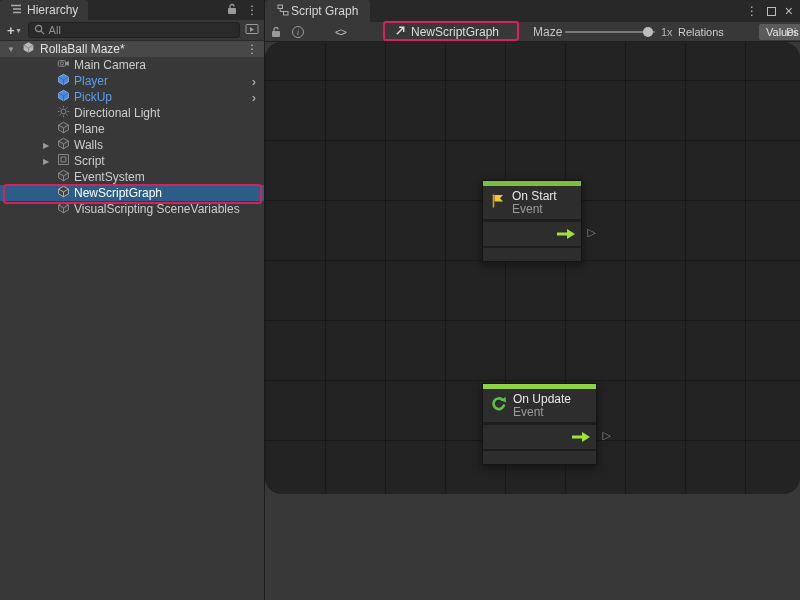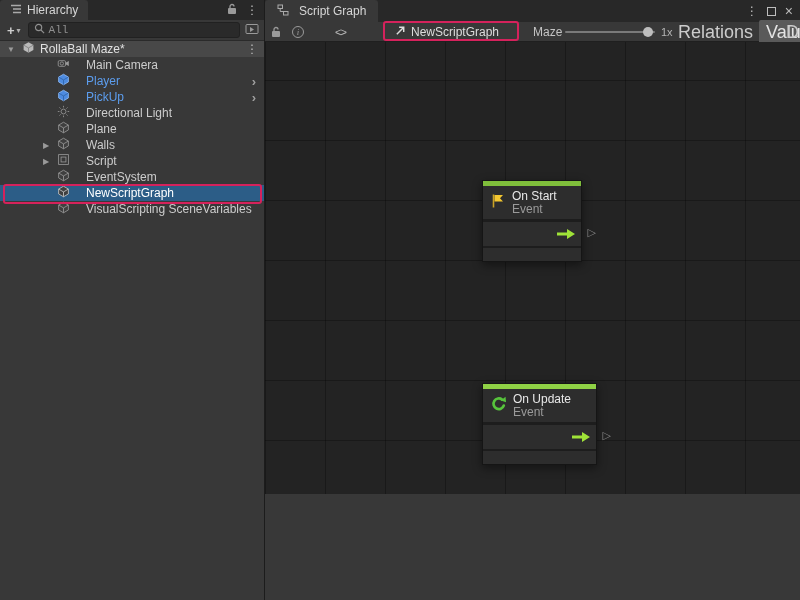--- a/index.html
+++ b/index.html
@@ -11,63 +11,63 @@
   #left-panel { position:absolute; left:0; top:0; width:265px; height:600px; background:#383838; border-right:1px solid #1c1c1c; }
   .tabbar { height:20px; background:#282828; display:flex; align-items:stretch; position:relative; }
   .tab { display:flex; align-items:center; gap:5px; padding:0 10px; background:#383838; color:#D6D6D6; border-radius:3px 3px 0 0; }
   .tabbar-right { position:absolute; right:6px; top:0; height:20px; display:flex; align-items:center; gap:9px; }
   .glyph-btn { color:#BDBDBD; font-size:12px; line-height:1; cursor:default; }
 
   .hier-toolbar { height:21px; display:flex; align-items:center; gap:5px; padding:0 5px; background:#383838; border-bottom:1px solid #2a2a2a; }
   .add-btn { display:flex; align-items:center; gap:2px; color:#CFCFCF; font-size:13px; font-weight:bold; padding:0 2px; }
   .add-btn .dd { font-size:8px; font-weight:normal; color:#AFAFAF; }
   .search-box { flex:1; height:16px; background:#2A2A2A; border:1px solid #212121; border-radius:3px; display:flex; align-items:center; gap:4px; padding:0 5px; color:#8F8F8F; }
-  .search-box span { font-size:11px;font-family:Liberation Mono, monospace; }
+  .search-box span { font-size:11px; }
 
   .scene-row { height:16px; display:flex; align-items:center; gap:5px; padding:0 6px 0 7px; background:#484848; color:#E0E0E0; }
   .scene-row .fold { font-size:8px; color:#9A9A9A; width:10px; }
   .scene-row .spacer { flex:1; }
 
   .tree { position:relative; }
-  .row { height:16px; display:flex; align-items:center; gap:16px; padding-left:57px; position:relative; color:#CCCCCC; }
+  .row { height:16px; display:flex; align-items:center; gap:4px; padding-left:57px; position:relative; color:#CCCCCC; }
   .row .expander { position:absolute; left:43px; font-size:8px; color:#9A9A9A; }
   .row.selected { background:#2C5D87; color:#FFFFFF; }
   .row.prefab { color:#5C9DEE; }
   .row .chev { position:absolute; right:8px; color:#A0A0A0; font-size:13px; font-weight:bold; line-height:1; }
   .row .lbl { white-space:nowrap; }
 
   .red-box { position:absolute; border:2px solid #D5225C; border-radius:3px; pointer-events:none; z-index:10; }
   #hier-red-box { left:3px; top:184px; width:259px; height:20px; }
 
   
   #right-panel { position:absolute; left:265px; top:0; width:535px; height:600px; background:#383838; overflow:hidden; }
   .gtabbar { height:22px; background:#282828; display:flex; align-items:stretch; position:relative; }
-  .gtab { display:flex; align-items:center; gap:10px; padding:0 12px; background:#383838; color:#D6D6D6; border-radius:3px 3px 0 0; }
+  .gtab { display:flex; align-items:center; gap:2px; padding:0 12px; background:#383838; color:#D6D6D6; border-radius:3px 3px 0 0; }
   .gwin-icons { position:absolute; right:7px; top:0; height:22px; display:flex; align-items:center; gap:9px; }
   .maxi { width:9px; height:9px; border:1px solid #BDBDBD; display:inline-block; }
 
   .gtoolbar { position:relative; height:20px; background:#383838; border-bottom:1px solid #1f1f1f; }
   .gt { position:absolute; top:0; height:20px; display:flex; align-items:center; color:#C4C4C4; }
   .info-circle { width:12px; height:12px; border:1px solid #9A9A9A; border-radius:50%; font-size:9px; font-style:italic; font-family:"Liberation Serif", serif; color:#9A9A9A; display:flex; align-items:center; justify-content:center; }
   .code-glyph { font-size:11px; color:#BDBDBD; letter-spacing:-1px; }
   .bc-label { color:#DDDDDD; margin-left:5px; }
   .slider-track { position:relative; width:90px; height:2px; background:#7A7A7A; border-radius:1px; }
   .slider-handle { position:absolute; left:78px; top:-4px; width:10px; height:10px; border-radius:50%; background:#BDBDBD; }
   .zoomv { font-size:11px; color:#B4B4B4; }
-  .tool-btn { font-size:18px; color:#CCCCCC; }
+  .tool-btn { font-size:11px; color:#CCCCCC; }
   .tool-btn.active { background:#5A5A5A; color:#E4E4E4; padding:2px 7px; border-radius:2px; }
   #toolbar-red-box { left:118px; top:21px; width:136px; height:20px; }
 
   .canvas { position:absolute; left:0; top:42px; width:535px; height:452px; background:#232323;
     background-image:
       linear-gradient(to right, rgba(0,0,0,0.28) 1px, transparent 1px),
       linear-gradient(to bottom, rgba(0,0,0,0.28) 1px, transparent 1px);
     background-size:60px 60px;
     background-position:0 38px;
-    overflow:hidden; }
+    overflow:hidden;border-radius:16px; }
 
   
   .node { position:absolute; background:#2D2D2D; border:1px solid #151515; box-shadow:0 3px 9px rgba(0,0,0,0.45); }
   .node-strip { height:5px; }
   .strip-start { background:#7FBE3B; }
   .strip-update { background:#8FD145; }
   .node-header { display:flex; align-items:center; gap:6px; padding:0 7px; height:33px; }
   .node-title { font-size:12px; color:#E8E8E8; line-height:1.2; white-space:nowrap; }
   .node-sub { font-size:12px; color:#9A9A9A; line-height:1.1; }
   .node-sep { height:3px; background:#1D1D1D; }

